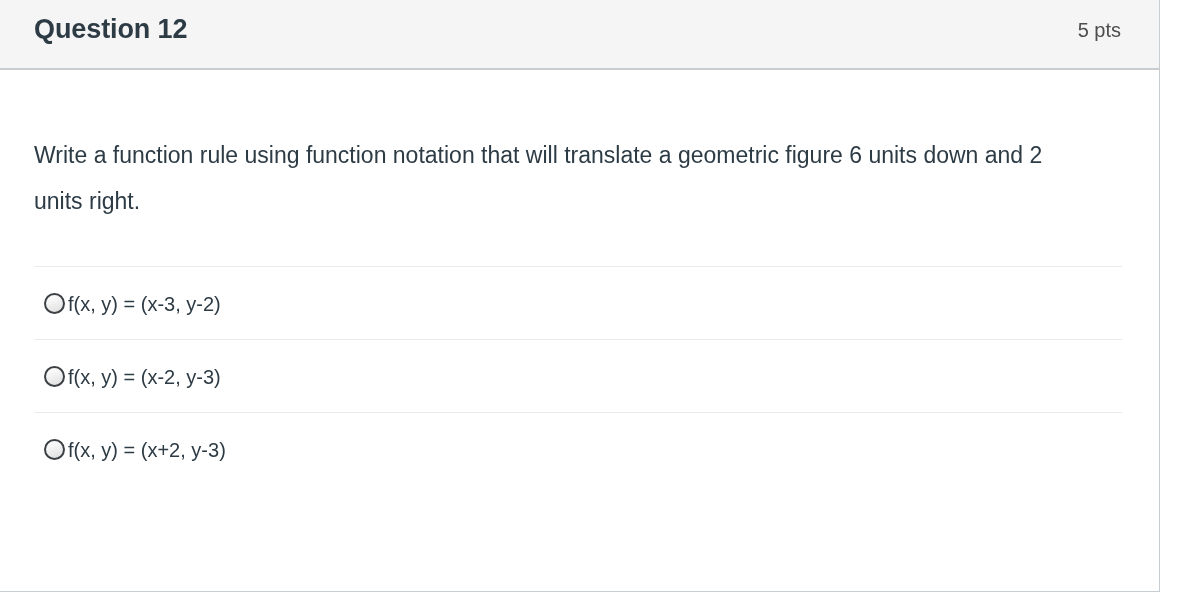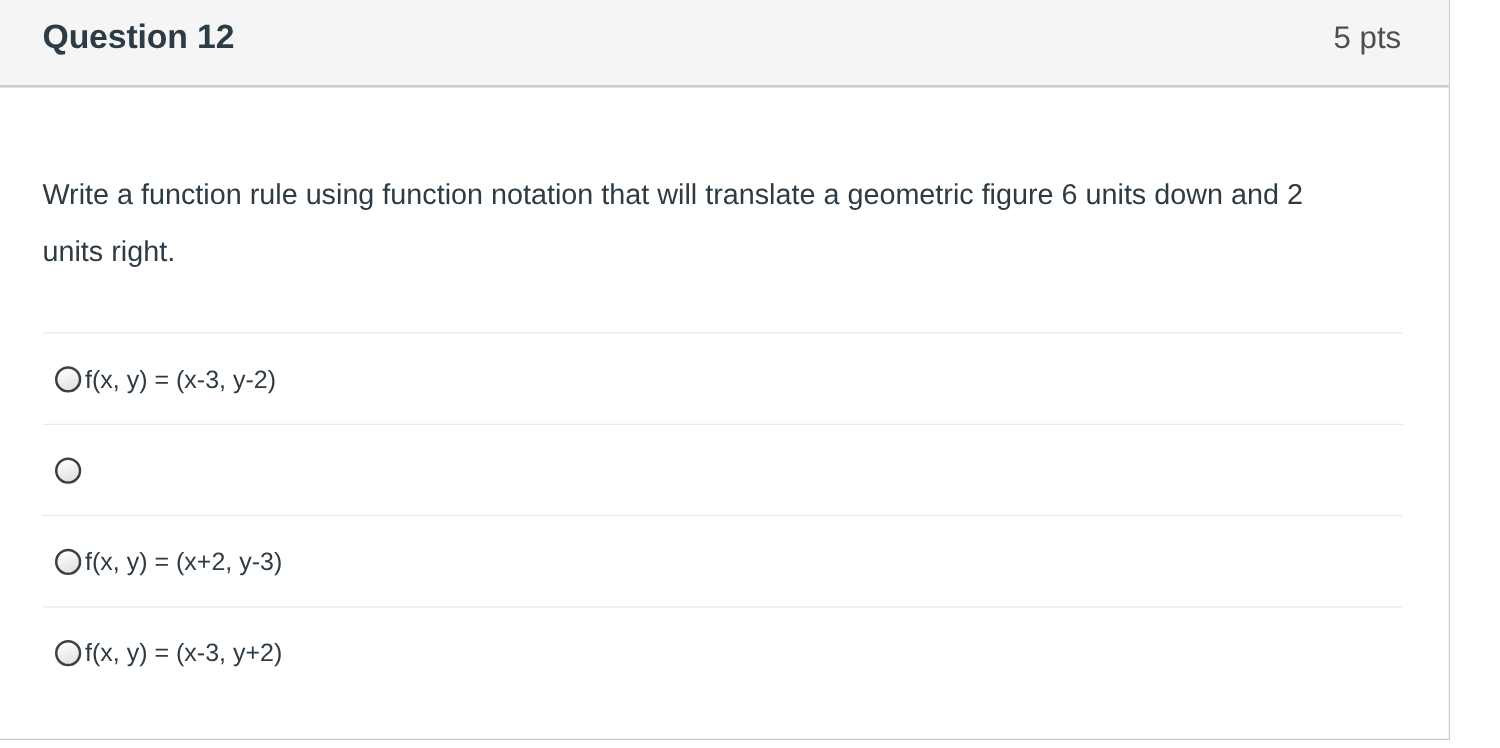--- a/index.html
+++ b/index.html
@@ -42,21 +42,21 @@
     font-weight: bold;
     color: #2d3b45;
     letter-spacing: -0.1px;
     line-height: 34px;
     white-space: nowrap;
   }
   .q-points {
     position: absolute;
     right: 38px;
     top: 13px;
-    font-size: 25px;
+    font-size: 20px;
     font-weight: normal;
     color: #4e4e4e;
     line-height: 34px;
     white-space: nowrap;
   }
 
   
   .q-body {
     position: relative;
     padding: 0;
@@ -131,32 +131,27 @@
       <div class="answer-row">
         <div class="answer-inner">
           <span class="radio"></span>
           <span class="answer-label">f(x, y) = (x-3, y-2)</span>
         </div>
       </div>
 
       <div class="answer-row">
         <div class="answer-inner">
           <span class="radio"></span>
+          <span class="answer-label">f(x, y) = (x-2, y-3)</span>
         </div>
       </div>
 
       <div class="answer-row">
         <div class="answer-inner">
           <span class="radio"></span>
           <span class="answer-label">f(x, y) = (x+2, y-3)</span>
         </div>
       </div>
 
-      <div class="answer-row">
-        <div class="answer-inner">
-          <span class="radio"></span>
-          <span class="answer-label">f(x, y) = (x-3, y+2)</span>
-        </div>
-      </div>
 
     </div>
   </div>
 </div>
 
 </body></html>

